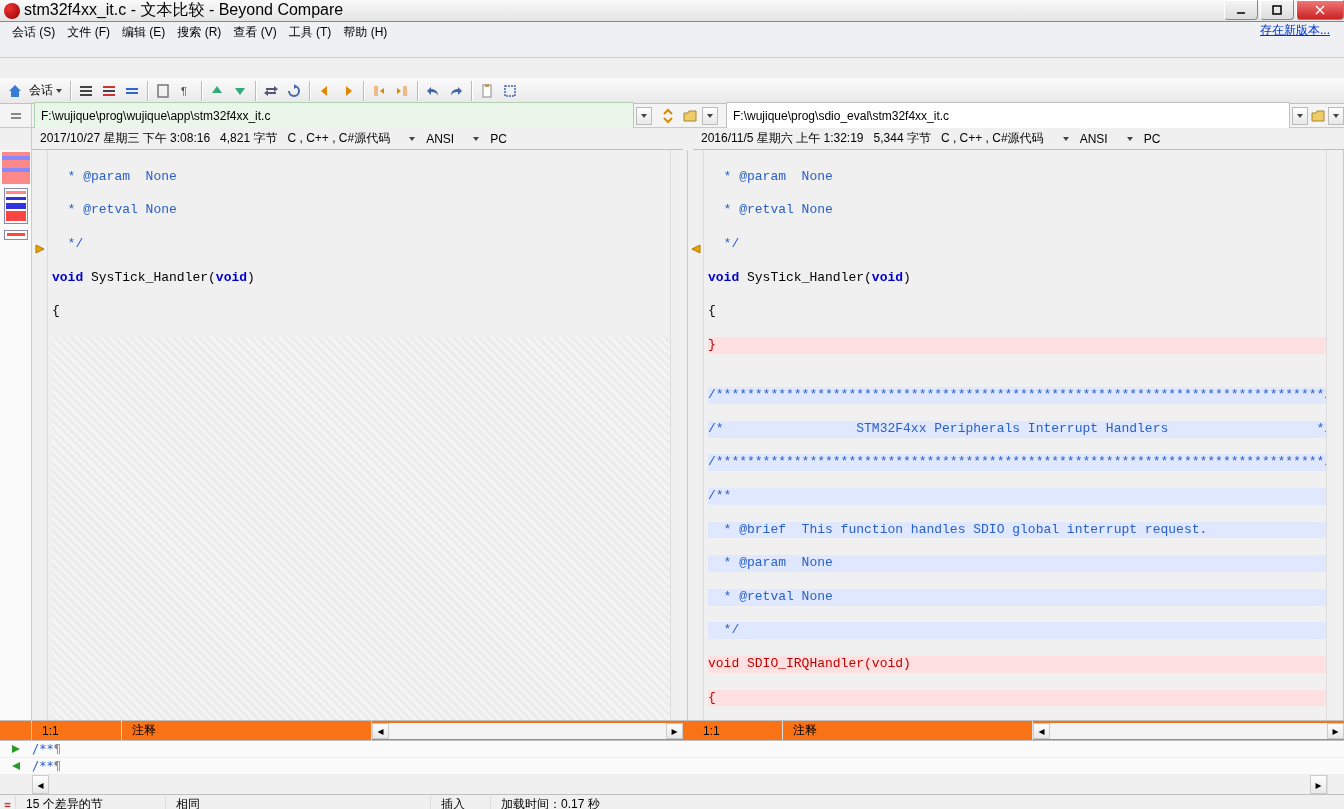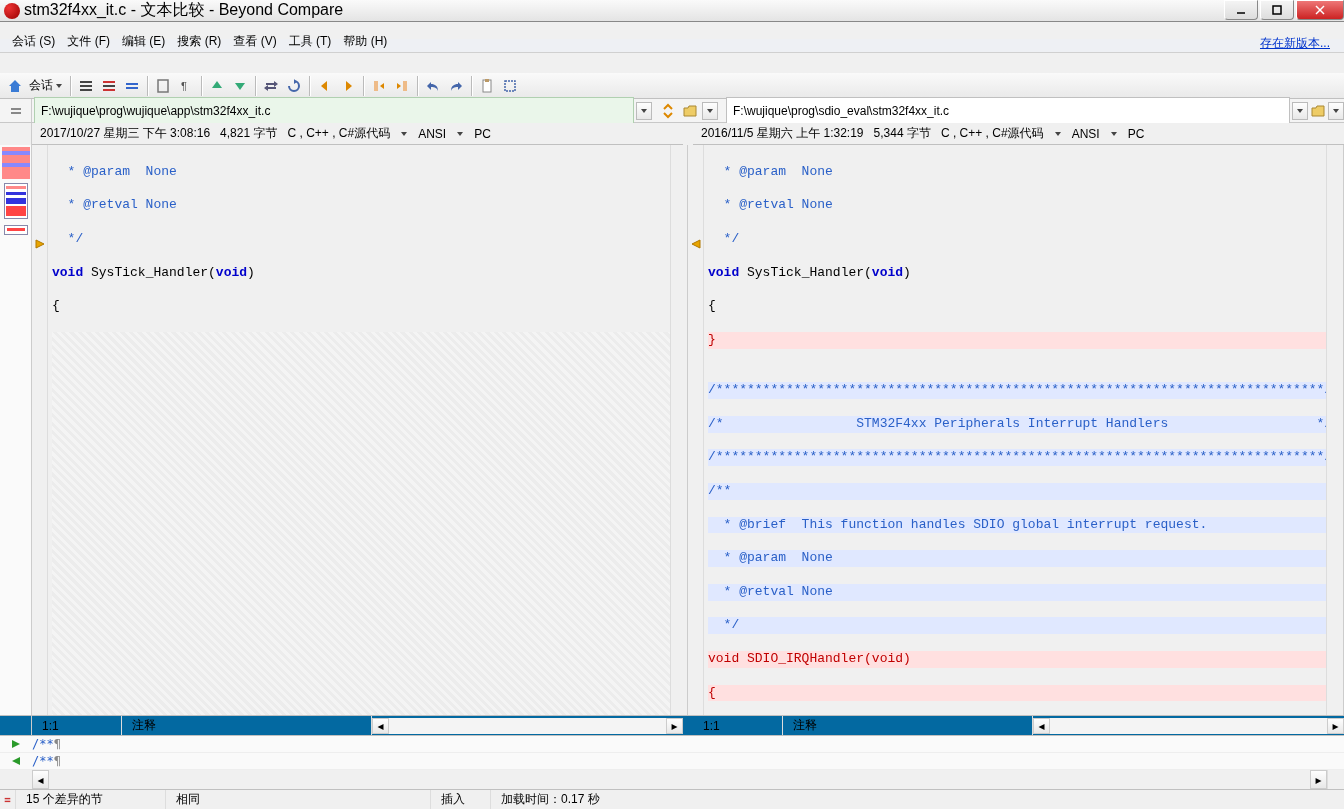--- a/index.html
+++ b/index.html
@@ -6,21 +6,21 @@
 body { font-family: "Microsoft YaHei", "Segoe UI", Tahoma, sans-serif; font-size: 12px; background: #f0f0f0; overflow: hidden; width: 1344px; height: 809px; }
 
 .titlebar { height: 22px; background: linear-gradient(#fafafa,#e4e4e4); display:flex; align-items:center; padding:0 4px; border-bottom:1px solid #888; position:relative;}
 .titlebar .icon { width:16px; height:16px; margin-right:4px; border-radius:50%; background: radial-gradient(circle at 30% 30%, #e33, #900); display:flex; align-items:center; justify-content:center;}
 .titlebar .title { font-size:16px; color:#000; }
 .winbtns { position:absolute; right:0; top:0; height:20px; display:flex;}
 .winbtn { height:20px; width:34px; display:flex; align-items:center; justify-content:center; color:#222; background:linear-gradient(#f4f4f4,#ddd); border:1px solid #fff; border-bottom:1px solid #888; border-right:1px solid #888; border-radius:0 0 4px 4px; margin-left:2px;}
 .winbtn.close{ background:linear-gradient(#e77,#c22); color:#fff; width:48px;}
 .winbtn svg{width:10px;height:10px;}
 
-.menubar { height:14px; background:#eef0f4; display:flex; align-items:flex-end; padding:0 6px; border-bottom:1px solid #d0d0d0;margin-top:17px;}
+.menubar { height:36px; background:#eef0f4; display:flex; align-items:flex-start; padding:0 6px; border-bottom:1px solid #d0d0d0;}
 .menu-item{ padding:2px 6px; cursor:default; }
 .menu-spacer{flex:1;}
 .menu-right{ color:#0033cc; text-decoration:underline; padding-right:8px;}
 
 .toolbar { height:26px; background:linear-gradient(#fafafa,#e9e9e9); display:flex; align-items:center; padding:0 4px; border-bottom:1px solid #c0c0c0;margin-top:20px;}
 .tbtn{ width:22px; height:22px; display:flex; align-items:center; justify-content:center; border:1px solid transparent; margin-right:1px;}
 .tbtn svg{width:16px;height:16px;}
 .tlbl{ padding:0 4px 0 2px; display:flex; align-items:center; gap:2px;}
 .tsep{ width:2px; height:20px; border-left:1px solid #bbb; border-right:1px solid #fff; margin:0 3px;}
 
@@ -29,21 +29,21 @@
 .path-half{ flex:1; display:flex; align-items:center; min-width:0;}
 .path-input{ flex:1; height:28px; padding:0 6px; border:1px solid #b0d0b0; background:#eaf6ea; font-size:12px; margin:2px;}
 .path-input.right{ background:#fff; border-color:#c0c0c0;}
 .path-mid{ width:72px; display:flex; align-items:center; justify-content:center; gap:2px;}
 .ddbtn{ width:16px; height:18px; display:flex; align-items:center; justify-content:center; border:1px solid #bbb; background:linear-gradient(#fefefe,#e8e8e8);}
 .iconbtn{width:20px;height:20px;display:flex;align-items:center;justify-content:center;border:1px solid transparent;}
 
 .infobar{ height:22px; display:flex;}
 .info-left-gutter{width:32px;border-right:1px solid #ccc;background:#f0f0f0;}
 .info-half{ flex:1; display:flex; align-items:center; background:#f0f0f0; border-bottom:1px solid #c0c0c0; padding:0 8px; gap:10px;}
-.info-half .dd{ display:flex; align-items:center; gap:10px;justify-content:flex-end;}
+.info-half .dd{ display:flex; align-items:center; gap:18px;justify-content:flex-end;}
 .info-mid{width:10px;}
 
 .workarea{ display:flex; height:570px; }
 .thumb-col{ width:32px; background:#fafafa; border-right:1px solid #ccc; display:flex; flex-direction:column; align-items:center; padding-top:2px; gap:0;}
 .thumb-mark{ width:28px; height:4px;}
 .thumb-box{ width:24px; height:36px; border:1px solid #88a; margin:4px 0; position:relative; background:#fff;}
 .thumb-box .bar{ position:absolute; left:1px; right:1px; height:3px;}
 .thumb-small{ width:24px; height:10px; border:1px solid #88a; margin:2px 0; background:#fff;}
 
 .panes{ flex:1; display:flex; min-width:0;}
@@ -56,21 +56,21 @@
 .bg-diff-del{ background:#ffe0e0;}
 .bg-diff-add{ background:#e0e8ff;}
 .bg-hatch{ background: repeating-linear-gradient(45deg,#f4f4f4,#f4f4f4 3px,#ececec 3px,#ececec 6px);}
 .c-kw{ color:#0000cc; font-weight:bold;}
 .c-cmt{ color:#2a60c8;}
 .c-diff{ color:#c00000;}
 .c-txt{ color:#000;}
 
 .vscroll{ width:17px; background:#f0f0f0; border-left:1px solid #ddd;}
 
-.status-split{ height:20px; display:flex; border-top:1px solid #c0c0c0; background:#0369a1;}
+.status-split{ height:20px; display:flex; border-top:1px solid #c0c0c0; background:#f97316;}
 .ss-gutter{width:32px;border-right:1px solid #ccc;}
 .ss-half{flex:1; display:flex; align-items:center;}
 .ss-cell{ padding:0 10px; height:100%; display:flex; align-items:center; border-right:1px solid #ddd;}
 .ss-comment{flex:0 0 250px;}
 .ss-hscroll{flex:1; background:#f4f4f4; display:flex;}
 .hs-btn{width:17px; border:1px solid #ccc; background:linear-gradient(#fefefe,#e8e8e8); display:flex;align-items:center;justify-content:center;}
 .hs-track{flex:1;}
 .ss-mid{width:10px;}
 
 .bottom-lines{ border-top:1px solid #c0c0c0;}

